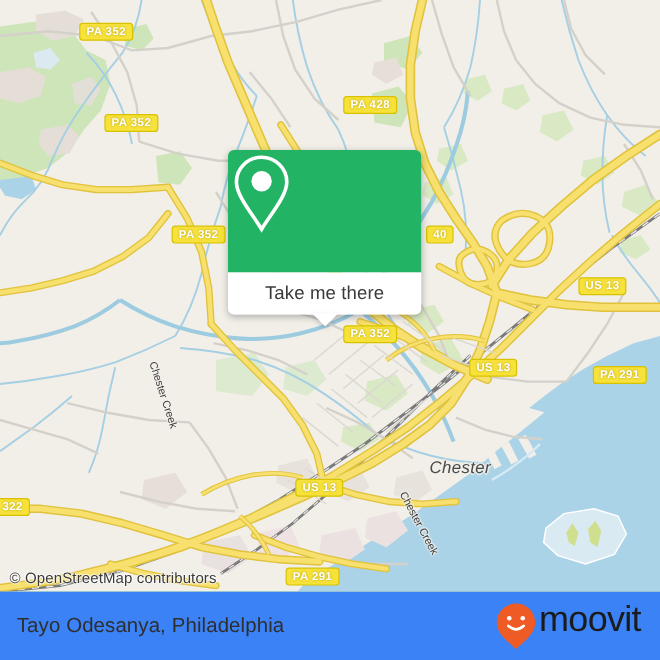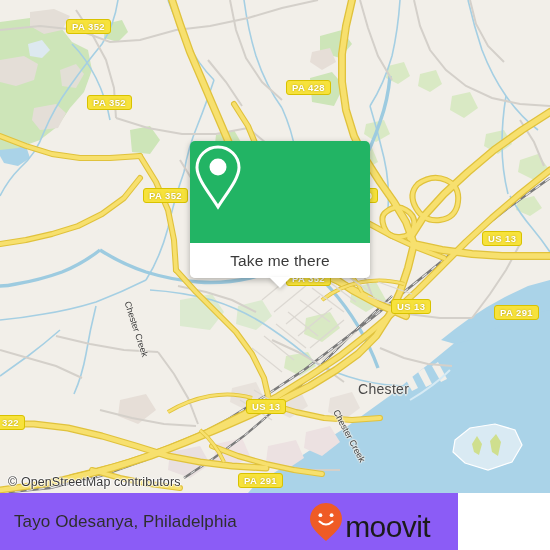--- a/index.html
+++ b/index.html
@@ -47,20 +47,21 @@
   .place-label {
     position: absolute;
     color: #4a4a4a;
     font-size: 14px;
     letter-spacing: .3px;
     white-space: nowrap;
     text-shadow:
       1.5px 0 1px #f2efe9, -1.5px 0 1px #f2efe9,
       0 1.5px 1px #f2efe9, 0 -1.5px 1px #f2efe9;
     z-index: 6;
+    font-style: italic;
   }
   .creek-label {
     position: absolute;
     color: #3c3c3c;
     font-size: 9px;
     white-space: nowrap;
     text-shadow:
       1.2px 0 1px #f2efe9, -1.2px 0 1px #f2efe9,
       0 1.2px 1px #f2efe9, 0 -1.2px 1px #f2efe9;
     z-index: 6;
@@ -76,22 +77,22 @@
     z-index: 8;
     text-shadow:
       1px 0 1px rgba(255,255,255,.85), -1px 0 1px rgba(255,255,255,.85),
       0 1px 1px rgba(255,255,255,.85), 0 -1px 1px rgba(255,255,255,.85);
     text-align: center;
   }
 
   
   #callout {
     position: absolute;
-    left: 190px; top: 141px;
-    width: 180px;
+    left: 190px; top: 125px;
+    width: 161px;
     border-radius: 5px;
     box-shadow: 0 2px 6px rgba(0,0,0,.28);
     z-index: 20;
   }
   #callout-top {
     height: 102px;
     background: #22b464;
     border-radius: 5px 5px 0 0;
     display: flex;
     align-items: center;
@@ -120,34 +121,34 @@
     border-left: 11px solid transparent;
     border-right: 11px solid transparent;
     border-top: 11px solid #ffffff;
     filter: drop-shadow(0 2px 2px rgba(0,0,0,.18));
   }
 
   
   #bottom-bar {
     position: absolute;
     left: 0; top: 493px;
-    width: 458px; height: 57px;
-    background: #8b5cf6;
+    width: 550px; height: 57px;
+    background: #3b82f6;
     display: flex;
     align-items: center;
     justify-content: space-between;
-    padding: 0 28px 0 14px;
+    padding: 0 16px 0 14px;
     z-index: 30;
   }
   #location-title {
     font-size: 17px;
     color: #2e2e2e;
     letter-spacing: .1px;
   }
-  #brand { display: flex; align-items: flex-end; gap: 2px; }
+  #brand { display: flex; align-items: flex-start; gap: 2px; }
   #brand-word {
     font-size: 30px;
     color: #1b1b1b;
     letter-spacing: -.6px;
     line-height: 30px;
     font-weight: 500;
   }
 </style>
 </head>
 <body>

